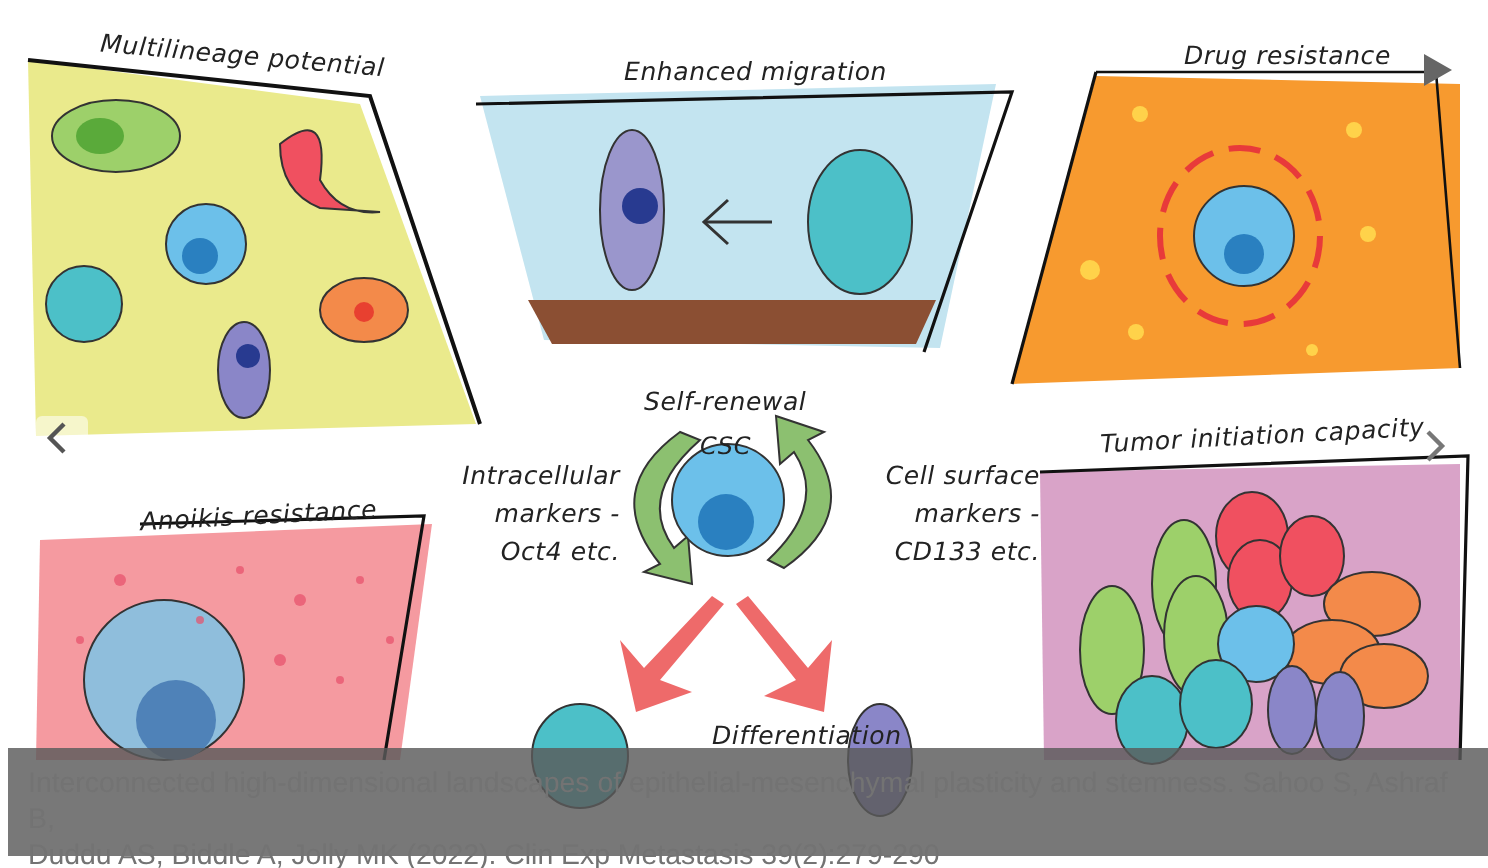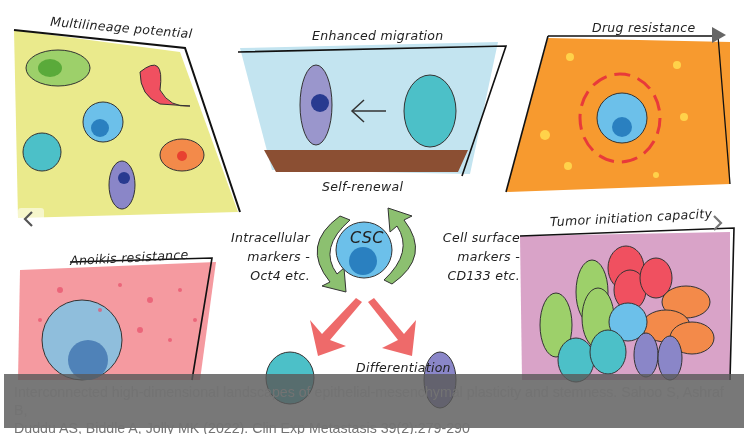--- a/index.html
+++ b/index.html
@@ -111,22 +111,22 @@
       <ellipse cx="440" cy="380" rx="16" ry="28" fill="#8a86c8" stroke="#333" stroke-width="1"></ellipse>
     </g>
   </svg>
 
   <div class="lbl" style="left:50px; top:20px; transform:rotate(5deg);">Multilineage potential</div>
   <div class="lbl" style="left:592px; top:20px;">Drug resistance</div>
   <div class="lbl" style="left:312px; top:28px;">Enhanced migration</div>
   <div class="lbl" style="left:70px; top:250px; transform:rotate(-3deg);">Anoikis resistance</div>
   <div class="lbl" style="left:550px; top:210px; transform:rotate(-3deg);">Tumor initiation capacity</div>
 
-  <div class="lbl" style="left:322px; top:179px;">Self-renewal</div>
-  <div class="lbl" style="left:350px; top:228px; font-size:16px;">CSC</div>
+  <div class="lbl" style="left:322px; top:193px;">Self-renewal</div>
+  <div class="lbl" style="left:350px; top:216px; font-size:12px;">CSC</div>
   <div class="center-text" style="left:220px; top:228px; width:90px;">
     <div>Intracellular</div>
     <div>markers -</div>
     <div>Oct4 etc.</div>
   </div>
   <div class="center-text" style="left:424px; top:228px; width:96px;">
     <div>Cell surface</div>
     <div>markers -</div>
     <div>CD133 etc.</div>
   </div>

